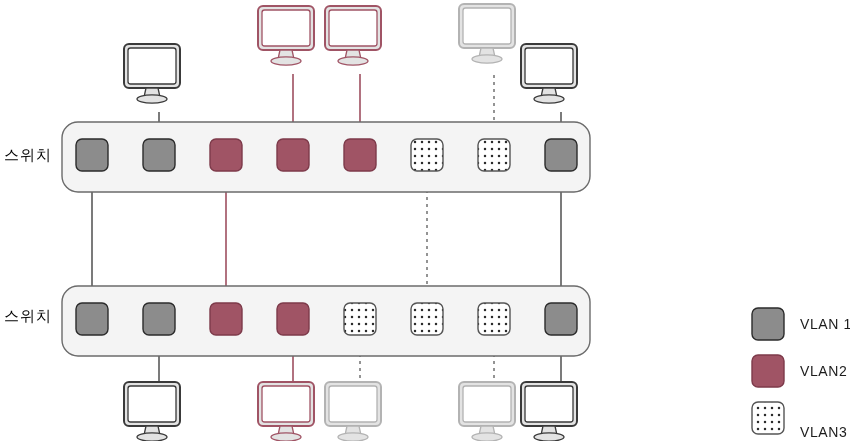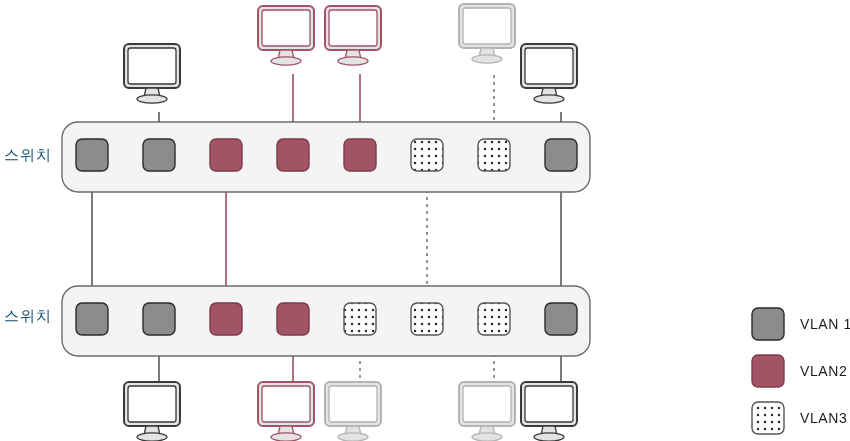--- a/index.html
+++ b/index.html
@@ -22,38 +22,38 @@
   #diagram {
     position: absolute;
     left: 0;
     top: 0;
     width: 850px;
     height: 441px;
   }
   .sw-label {
     position: absolute;
     font-size: 15px;
-    color: #0c4a6e;
+    color: #000000;
     letter-spacing: 1px;
     font-family: "DejaVu Sans", sans-serif;
     white-space: nowrap;
   }
   #switch-label-top { left: 4px; top: 146px; }
   #switch-label-bottom { left: 4px; top: 307px; }
   .legend-label {
     position: absolute;
     font-size: 14px;
     color: #1c1c1c;
     letter-spacing: 0.6px;
     white-space: nowrap;
     font-family: "Liberation Sans", sans-serif;
   }
   #legend-label-0 { left: 800px; top: 316px; }
   #legend-label-1 { left: 800px; top: 363px; text-align: right; }
-  #legend-label-2 { left: 800px; top: 410px; }
+  #legend-label-2 { left: 800px; top: 424px; }
 </style>
 </head>
 <body>
 
 <div id="stage">
 
   <svg id="diagram" viewBox="0 0 850 441">
     <defs>
       <pattern id="dots" width="7" height="7" patternUnits="userSpaceOnUse">
         <rect width="7" height="7" fill="#ffffff"></rect>

